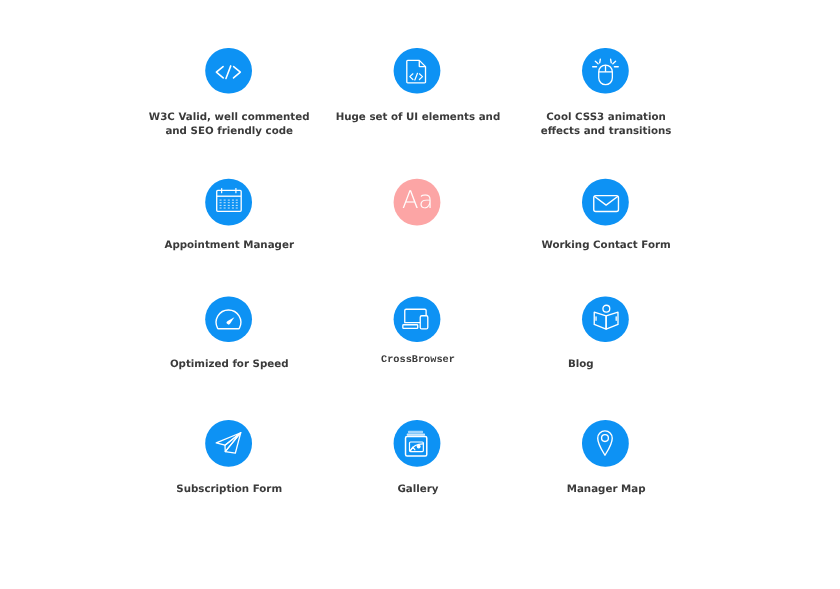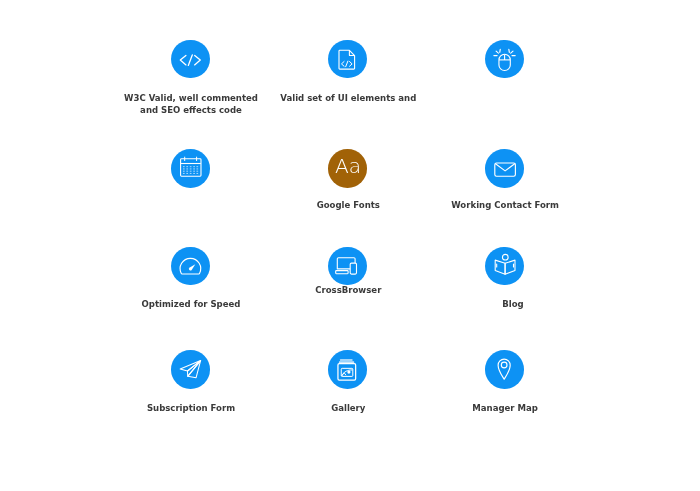--- a/index.html
+++ b/index.html
@@ -37,57 +37,61 @@
           <svg width="38.6" height="38.6" viewBox="0 0 38.6 38.6" fill="none">
 <path d="M14.9 15.5 L9.3 20.1 L15.0 24.9" stroke="#fff" stroke-width="1.3" stroke-linecap="round" stroke-linejoin="round"></path>
 <path d="M23.7 15.5 L29.3 20.1 L23.6 24.9" stroke="#fff" stroke-width="1.3" stroke-linecap="round" stroke-linejoin="round"></path>
 <path d="M21.3 14.9 L17.3 25.4" stroke="#fff" stroke-width="1.3" stroke-linecap="round"></path>
 </svg>
         </span>
     </div>
   </div>
   <div class="feature-label" style="left:91.0px;top:93.4px;">
       <span>W3C Valid, well commented</span>
-      <span>and SEO effects code</span>
+      <span>and SEO friendly code</span>
     </div>
 
   <div class="feature" style="left:247.6px;top:39.8px;">
     <div class="icon-badge" style="background-color: rgb(13, 146, 244);">
       <span>
           <svg width="38.6" height="38.6" viewBox="0 0 38.6 38.6" fill="none">
 <path d="M11.0 11.05 a0.75 0.75 0 0 1 0.75 -0.75 H21.4 L26.6 15.55 V28.35 a0.75 0.75 0 0 1 -0.75 0.75 H11.75 a0.75 0.75 0 0 1 -0.75 -0.75 Z" stroke="#fff" stroke-width="1.1" stroke-linejoin="round"></path>
 <path d="M21.4 10.35 V15.2 a0.35 0.35 0 0 0 0.35 0.35 H26.55" stroke="#fff" stroke-width="1.1" stroke-linejoin="round"></path>
 <path d="M16.1 21.5 L13.5 23.9 L16.1 26.3" stroke="#fff" stroke-width="1.0" stroke-linecap="round" stroke-linejoin="round"></path>
 <path d="M21.5 21.5 L24.1 23.9 L21.5 26.3" stroke="#fff" stroke-width="1.0" stroke-linecap="round" stroke-linejoin="round"></path>
 <path d="M19.9 21.1 L17.7 26.7" stroke="#fff" stroke-width="1.0" stroke-linecap="round"></path>
 </svg>
         </span>
     </div>
   </div>
   <div class="feature-label" style="left:248.3px;top:93.4px;">
-      <span>Valid set of UI elements and</span>
+      <span>Huge set of UI elements and</span>
     </div>
 
   <div class="feature" style="left:404.4px;top:39.8px;">
     <div class="icon-badge" style="background-color: rgb(13, 146, 244);">
       <span>
           <svg width="38.6" height="38.6" viewBox="0 0 38.6 38.6" fill="none">
 <rect x="13.95" y="14.25" width="11.35" height="16.3" rx="5.67" stroke="#fff" stroke-width="1.1"></rect>
 <path d="M19.6 14.4 V19.9" stroke="#fff" stroke-width="1.1"></path>
 <path d="M14.0 19.9 H25.2" stroke="#fff" stroke-width="1.1"></path>
 <path d="M15.25 9.4 L14.75 12.3" stroke="#fff" stroke-width="1.15" stroke-linecap="round"></path>
 <path d="M11.1 11.1 L13.4 13.1" stroke="#fff" stroke-width="1.15" stroke-linecap="round"></path>
 <path d="M8.9 15.6 H12.1" stroke="#fff" stroke-width="1.15" stroke-linecap="round"></path>
 <path d="M23.85 9.4 L24.35 12.3" stroke="#fff" stroke-width="1.15" stroke-linecap="round"></path>
 <path d="M28.0 11.1 L25.7 13.1" stroke="#fff" stroke-width="1.15" stroke-linecap="round"></path>
 <path d="M30.2 15.6 H27.0" stroke="#fff" stroke-width="1.15" stroke-linecap="round"></path>
 </svg>
         </span>
     </div>
   </div>
+  <div class="feature-label" style="left:405.1px;top:93.4px;">
+      <span>Cool CSS3 animation</span>
+      <span>effects and transitions</span>
+    </div>
 
   <div class="feature" style="left:90.3px;top:149.3px;">
     <div class="icon-badge" style="background-color: rgb(13, 146, 244);">
       <span>
           <svg width="38.6" height="38.6" viewBox="0 0 38.6 38.6" fill="none">
 <rect x="9.6" y="9.7" width="20.4" height="17.5" rx="0.9" stroke="#fff" stroke-width="1.1"></rect>
 <path d="M9.8 14.5 H29.8" stroke="#fff" stroke-width="1.1"></path>
 <path d="M13.7 8.1 V11.6" stroke="#fff" stroke-width="1.0" stroke-linecap="round"></path>
 <path d="M25.6 8.1 V11.6" stroke="#fff" stroke-width="1.0" stroke-linecap="round"></path>
 <rect x="11.95" y="17.35" width="1.7" height="0.8" fill="#fff" opacity="0.82"></rect>
@@ -107,33 +111,33 @@
 <rect x="25.45" y="21.75" width="1.7" height="0.8" fill="#fff" opacity="0.82"></rect>
 <rect x="11.95" y="23.95" width="1.7" height="0.8" fill="#fff" opacity="0.82"></rect>
 <rect x="15.35" y="23.95" width="1.7" height="0.8" fill="#fff" opacity="0.82"></rect>
 <rect x="18.80" y="23.95" width="1.7" height="0.8" fill="#fff" opacity="0.82"></rect>
 <rect x="22.25" y="23.95" width="1.7" height="0.8" fill="#fff" opacity="0.82"></rect>
 <rect x="25.45" y="23.95" width="1.7" height="0.8" fill="#fff" opacity="0.82"></rect>
 </svg>
         </span>
     </div>
   </div>
+  <div class="feature-label" style="left:91.0px;top:200.0px;">
+      <span>Appointment Manager</span>
+    </div>
 
   <div class="feature" style="left:247.6px;top:149.3px;">
-    <div class="icon-badge" style="background-color: #a16207;">
+    <div class="icon-badge" style="background-color: #fca5a5;">
       <span>
           <svg width="38.6" height="38.6" viewBox="0 0 38.6 38.6" fill="none">
 <text x="20.1" y="24.2" font-family="DejaVu Sans, sans-serif" font-size="20.2" font-weight="300" fill="#fff" text-anchor="middle">Aa</text>
 </svg>
         </span>
     </div>
   </div>
-  <div class="feature-label" style="left:248.3px;top:200.0px;">
-      <span>Google Fonts</span>
-    </div>
 
   <div class="feature" style="left:404.4px;top:149.3px;">
     <div class="icon-badge" style="background-color: rgb(13, 146, 244);">
       <span>
           <svg width="38.6" height="38.6" viewBox="0 0 38.6 38.6" fill="none">
 <rect x="9.8" y="14.0" width="20.6" height="13.3" rx="1.7" stroke="#fff" stroke-width="1.15"></rect>
 <path d="M10.5 14.8 L20.1 21.9 L29.7 14.8" stroke="#fff" stroke-width="1.15" stroke-linecap="round" stroke-linejoin="round"></path>
 </svg>
         </span>
     </div>
@@ -160,38 +164,38 @@
     <div class="icon-badge" style="background-color: rgb(13, 146, 244);">
       <span>
           <svg width="38.6" height="38.6" viewBox="0 0 38.6 38.6" fill="none">
 <path d="M9.3 11.85 a1.15 1.15 0 0 1 1.15 -1.15 H25.95 a1.15 1.15 0 0 1 1.15 1.15 V21.9 H9.3 Z" stroke="#fff" stroke-width="1.1" stroke-linejoin="round" fill="none"></path>
 <rect x="7.7" y="23.6" width="12.4" height="3.1" rx="0.6" stroke="#fff" stroke-width="1.1"></rect>
 <rect x="22.2" y="16.1" width="6.3" height="11.0" rx="1.25" fill="#0d92f4" stroke="#fff" stroke-width="1.1"></rect>
 </svg>
         </span>
     </div>
   </div>
-  <div class="feature-label" style="left:248.3px;top:285px;">
+  <div class="feature-label" style="left:248.3px;top:295px;font-family:Liberation Mono, monospace;">
       <span>CrossBrowser</span>
     </div>
 
   <div class="feature" style="left:404.4px;top:246.5px;">
     <div class="icon-badge" style="background-color: rgb(13, 146, 244);">
       <span>
           <svg width="38.6" height="38.6" viewBox="0 0 38.6 38.6" fill="none">
 <circle cx="20.3" cy="10.2" r="2.85" stroke="#fff" stroke-width="1.1"></circle>
 <path d="M20.1 16.3 L10.2 13.15 V23.4 L20.1 27.3 Z" stroke="#fff" stroke-width="1.1" stroke-linejoin="round"></path>
 <path d="M20.1 16.3 L30.0 13.15 V23.4 L20.1 27.3 Z" stroke="#fff" stroke-width="1.1" stroke-linejoin="round"></path>
 <path d="M11.7 17.0 V19.9" stroke="#fff" stroke-width="1.1" stroke-linecap="round"></path>
 <path d="M28.5 17.0 V19.9" stroke="#fff" stroke-width="1.1" stroke-linecap="round"></path>
 </svg>
         </span>
     </div>
   </div>
-  <div class="feature-label" style="left:413px;top:298.6px;text-align:center;">
+  <div class="feature-label" style="left:384px;top:298.6px;text-align:center;">
       <span>Blog</span>
     </div>
 
   <div class="feature" style="left:90.3px;top:350.0px;">
     <div class="icon-badge" style="background-color: rgb(13, 146, 244);">
       <span>
           <svg width="38.6" height="38.6" viewBox="0 0 38.6 38.6" fill="none">
 <path d="M29.6 10.6 L9.2 19.1 L16.5 21.0 Z" stroke="#fff" stroke-width="1.05" stroke-linejoin="round"></path>
 <path d="M29.6 10.6 L16.5 21.0 L16.7 26.3 Z" stroke="#fff" stroke-width="1.05" stroke-linejoin="round"></path>
 <path d="M29.6 10.6 L16.7 26.3 L25.1 27.7 Z" stroke="#fff" stroke-width="1.05" stroke-linejoin="round"></path>

